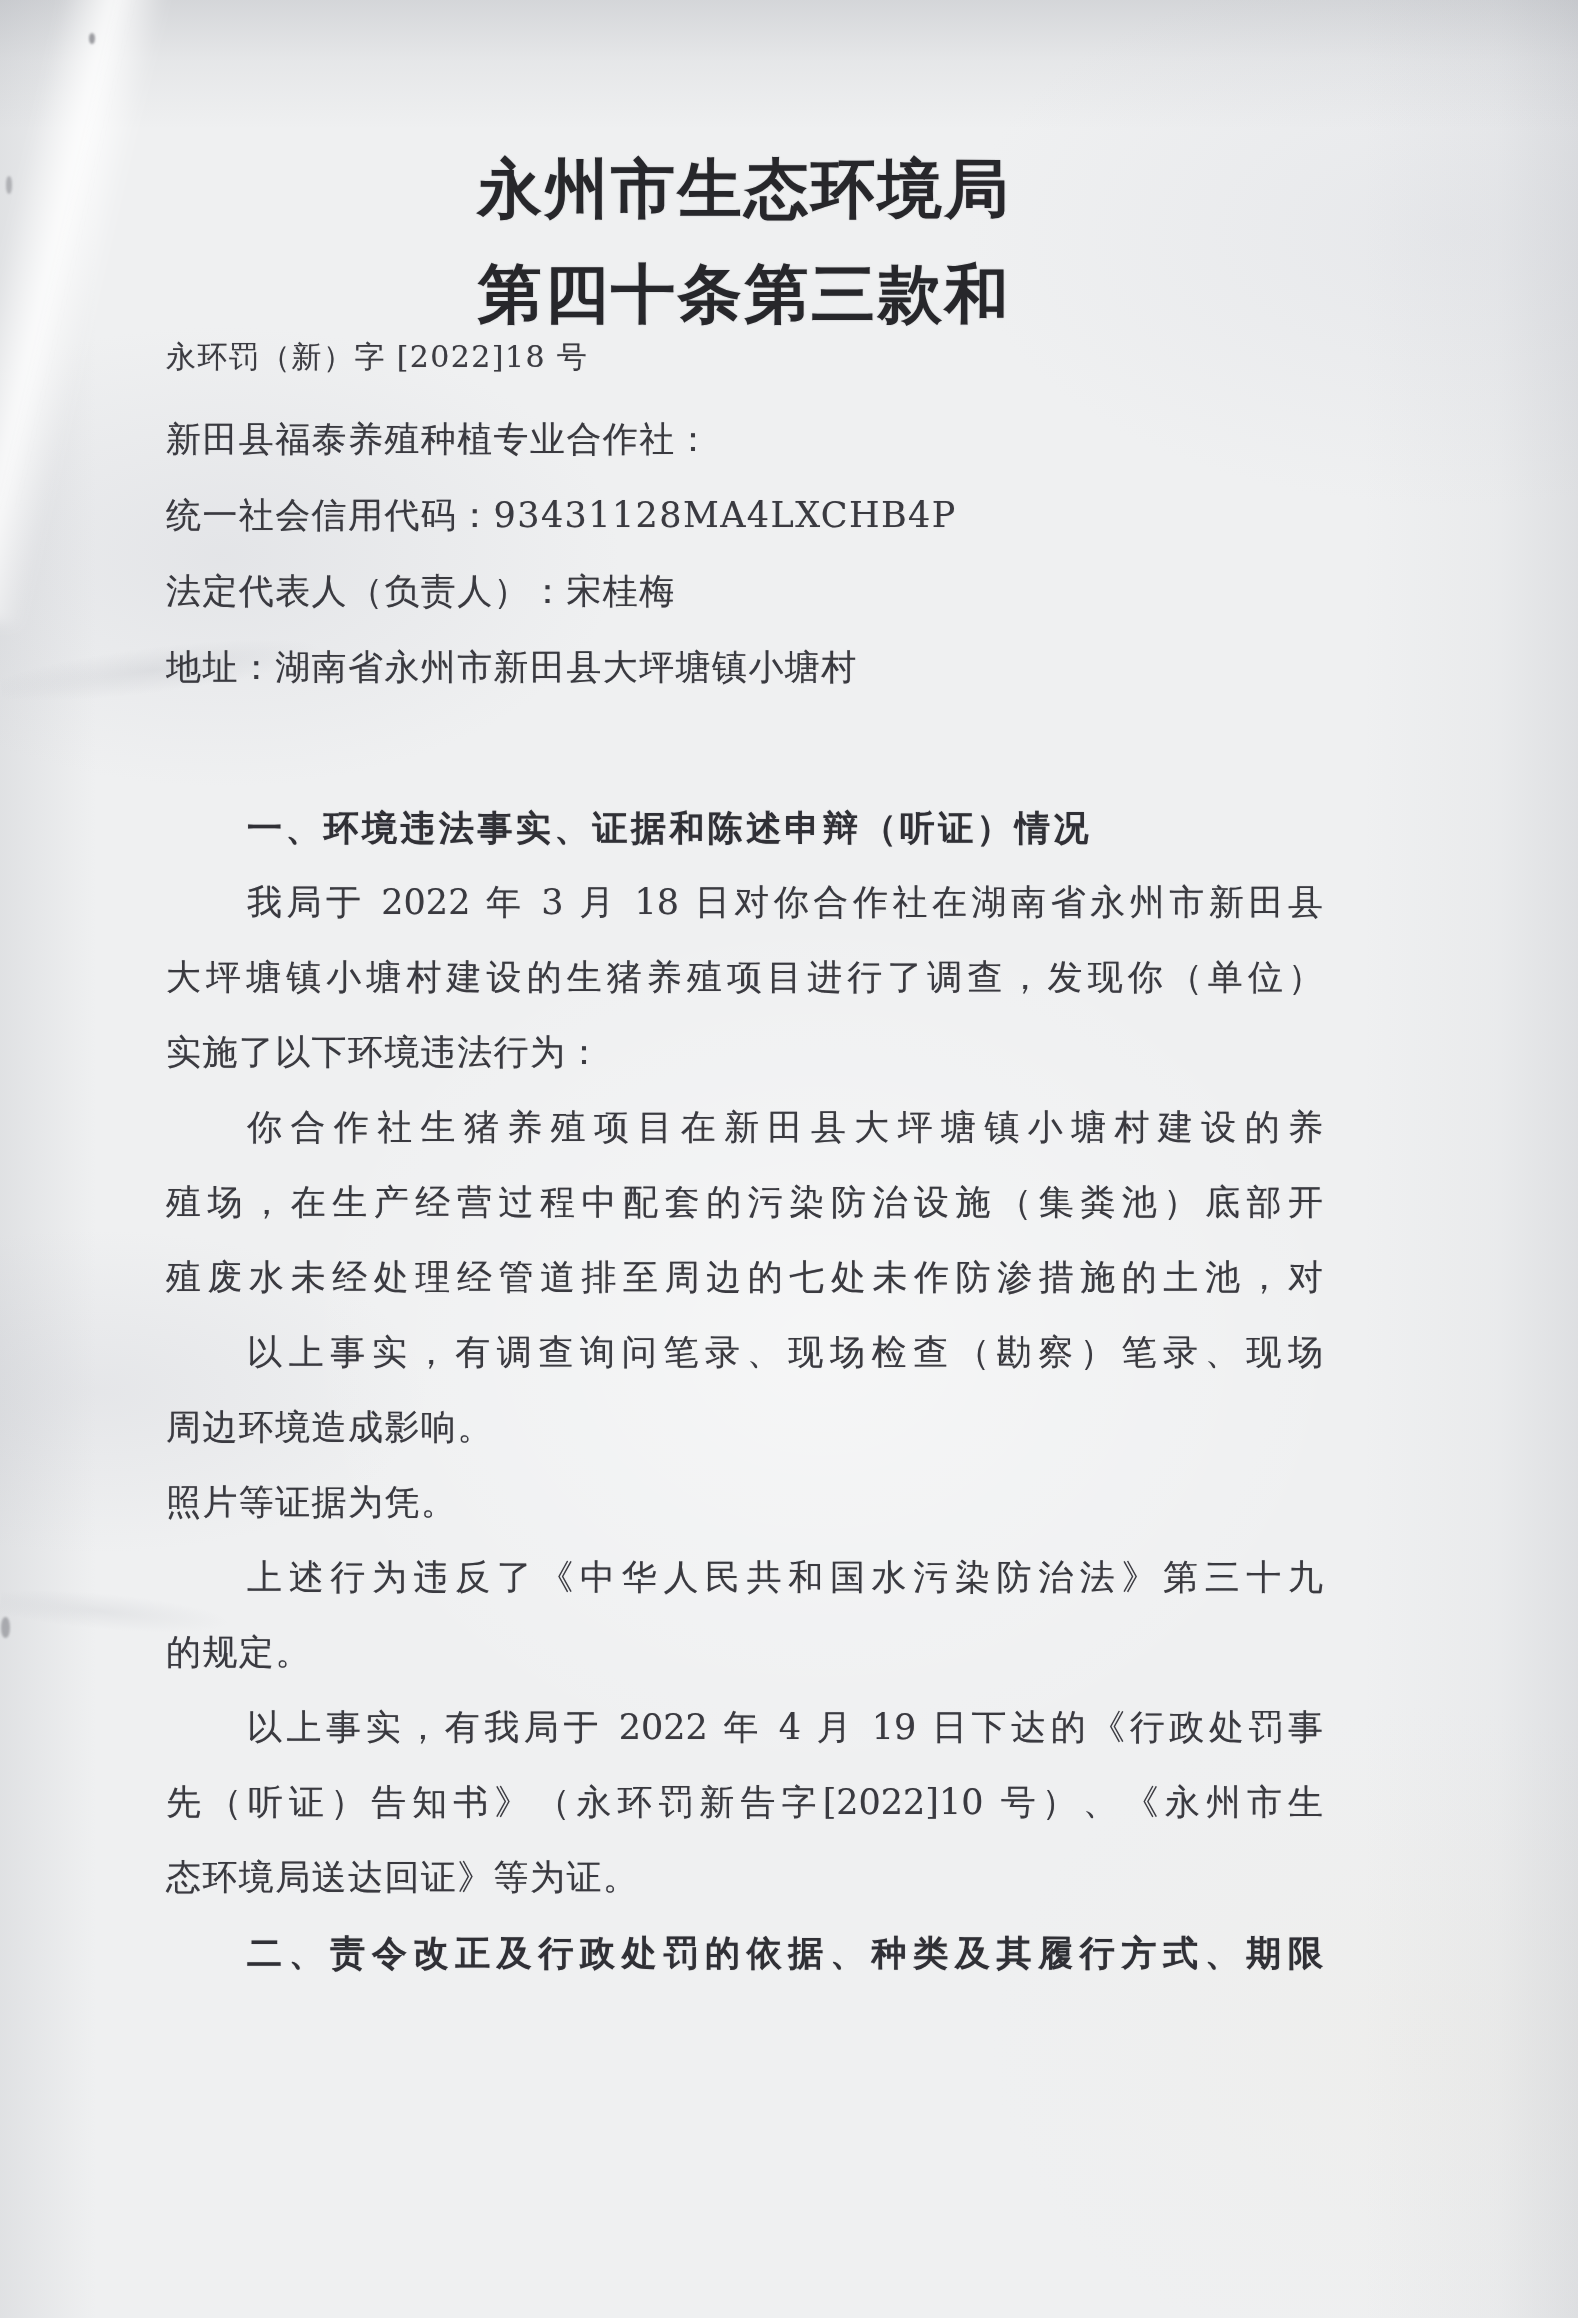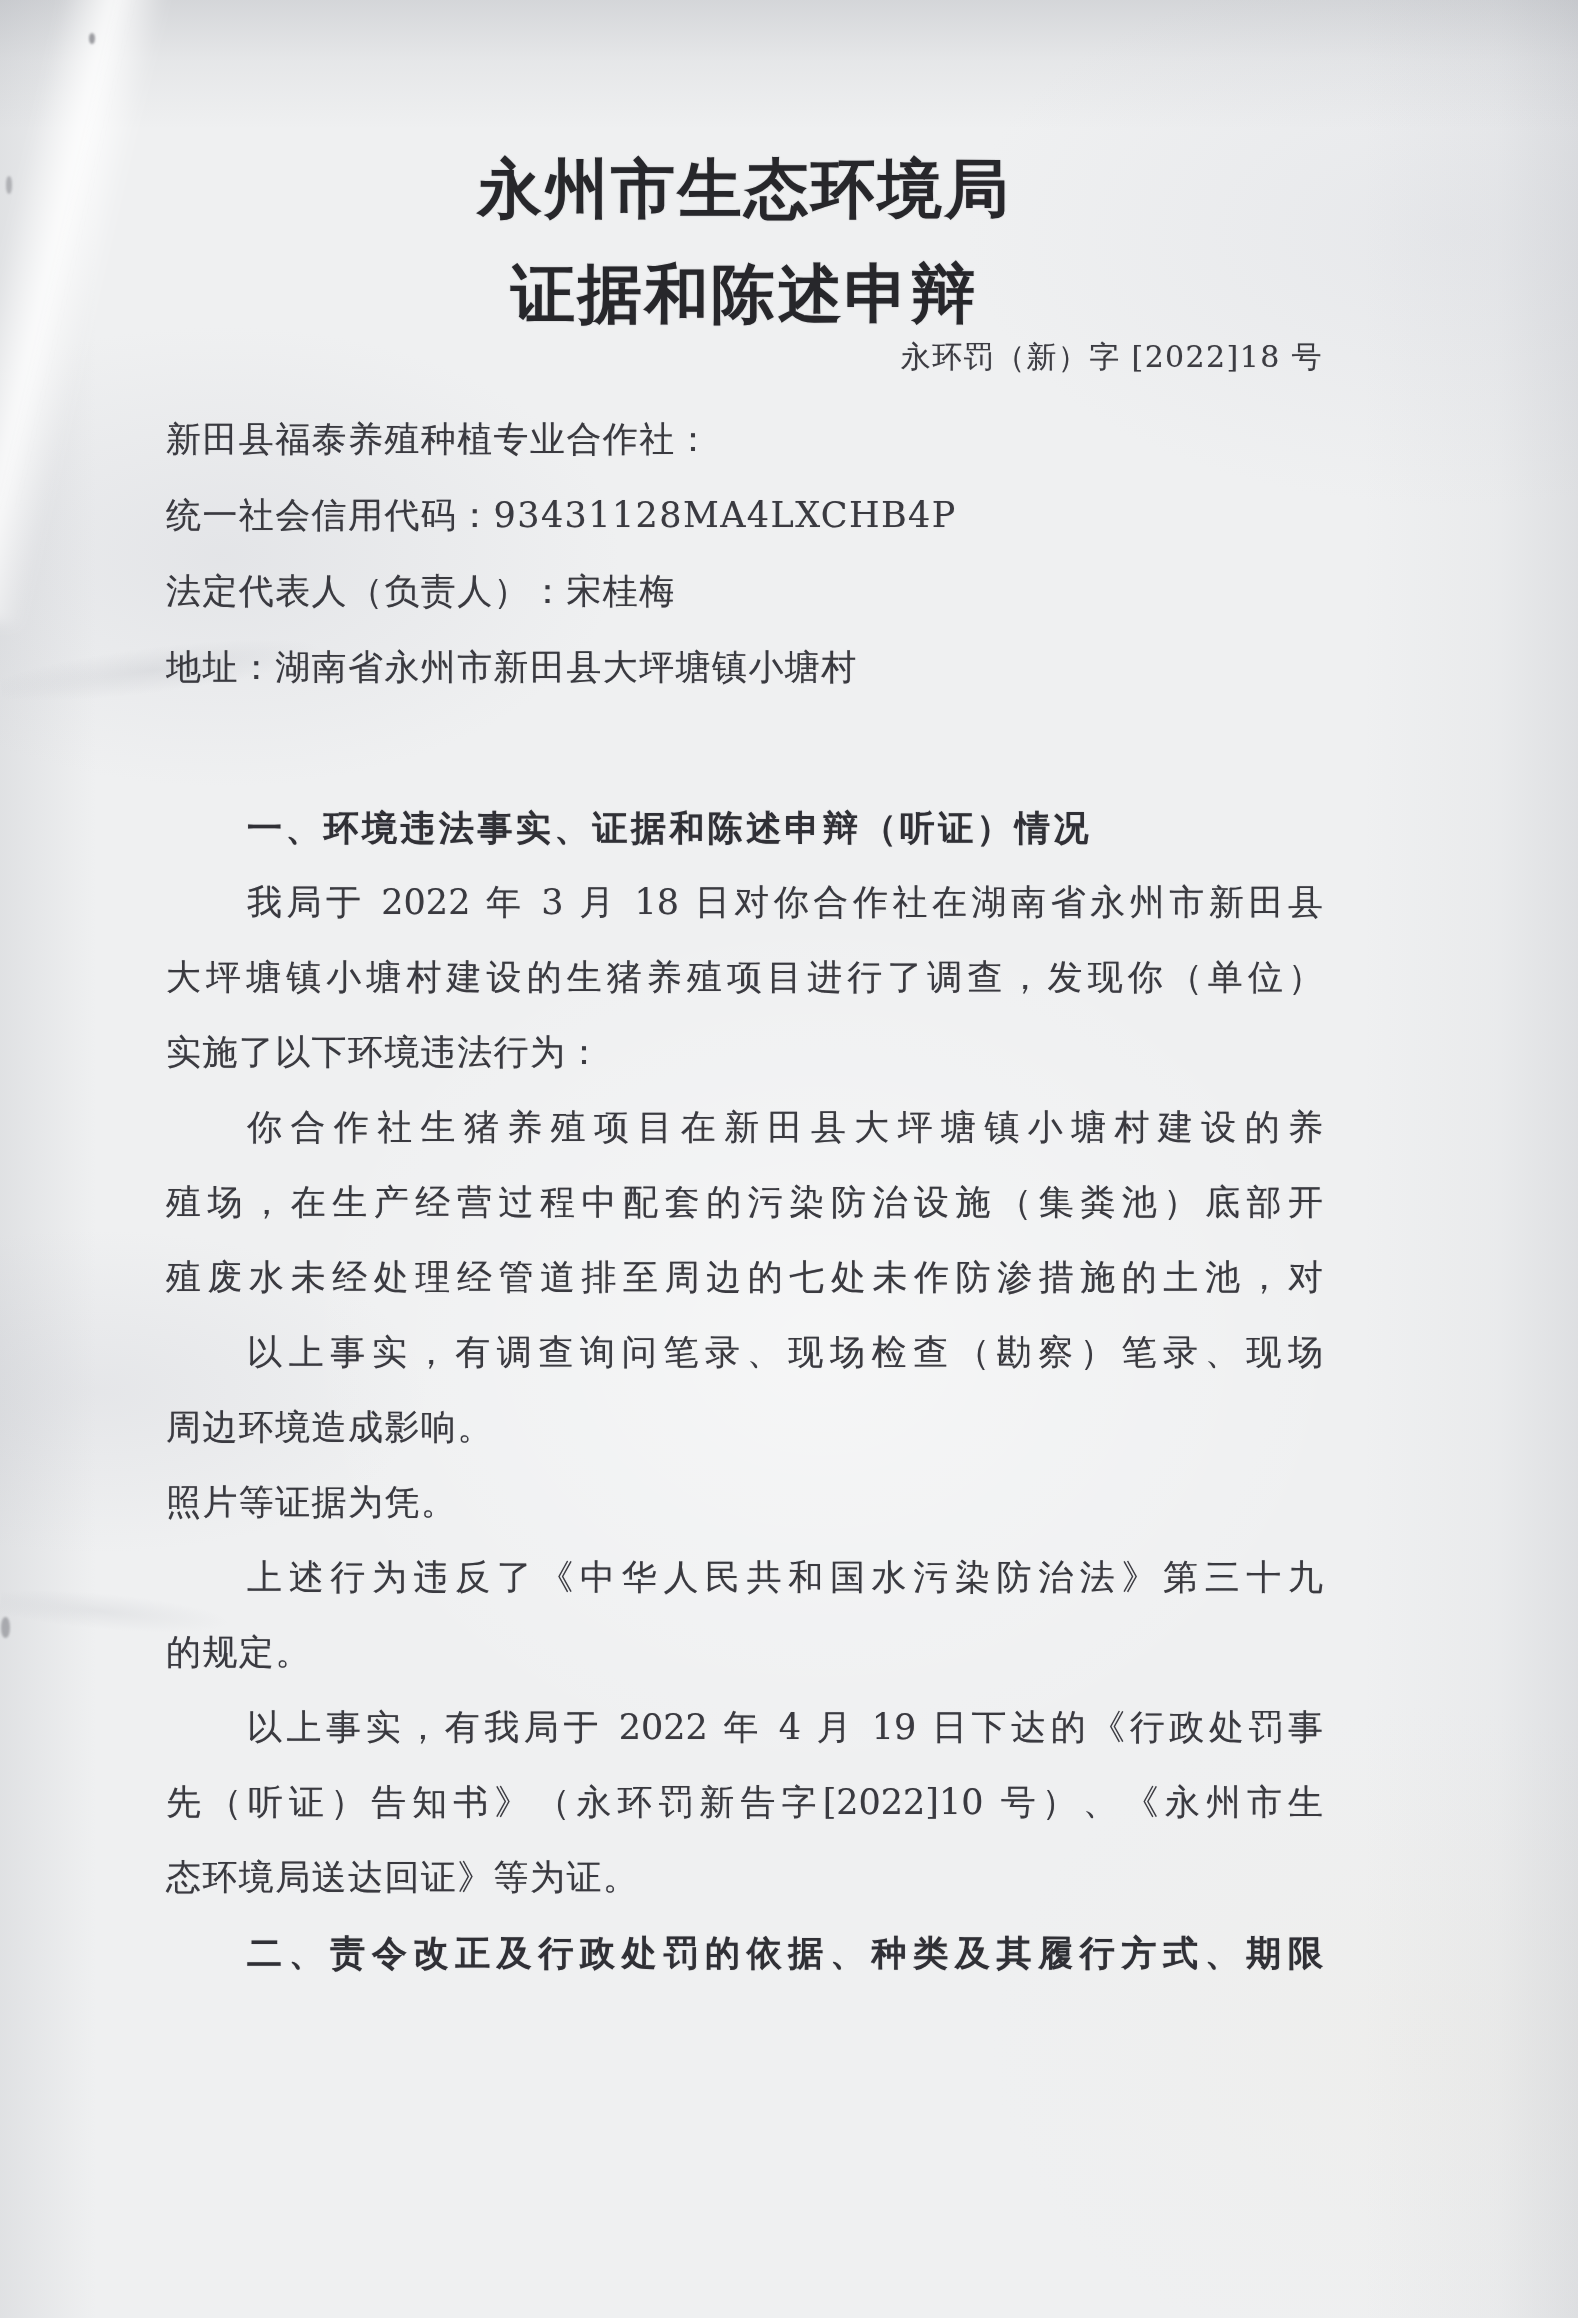--- a/index.html
+++ b/index.html
@@ -70,21 +70,21 @@
     font-family: "DejaVu Sans", "Liberation Sans", sans-serif;
     font-weight: bold; font-size: 64px; letter-spacing: 2.7px;
     color: #27272b; text-align: center; white-space: pre;
     text-shadow: 0 0 1.4px rgba(30,30,36,.35);
   }
   .title.t2 { height: 79px; line-height: 79px; margin-top: 20.5px; }
 
   .docnum {
     height: 44px; line-height: 44px; margin-top: 1.4px;
     font-size: 30px; letter-spacing: 1.4px;
-    color: #3c3c42; text-align: right; white-space: pre;
+    color: #3c3c42; text-align: left; white-space: pre;
     text-shadow: 0 0 0.7px rgba(58,58,66,.45);
   }
 
   .recipient { margin-top: 22px; }
   .recipient .line { height: 76px; line-height: 76px; }
 
   .heading1 { margin-top: 85px; }
   .heading { font-weight: bold; color: #303036; letter-spacing: 3.4px;
              text-shadow: 0 0 1px rgba(40,40,48,.4); white-space: pre; }
   .heading.fillh { letter-spacing: 0; }
@@ -104,21 +104,21 @@
 <div class="paper">
   <div class="streak"></div>
   <div class="crease1"></div>
   <div class="crease2"></div>
   <div class="speck s1"></div>
   <div class="speck s2"></div>
   <div class="speck s3"></div>
 
   <div class="col">
     <div class="title t1">永州市生态环境局</div>
-    <div class="title t2">证据和陈述申辩</div>
+    <div class="title t2">第四十条第三款和</div>
     <div class="docnum">永环罚（新）字 [2022]18 号</div>
 
     <div class="recipient">
       <div class="line">新田县福泰养殖种植专业合作社：</div>
       <div class="line">统一社会信用代码：93431128MA4LXCHB4P</div>
       <div class="line">法定代表人（负责人）：宋桂梅</div>
       <div class="line">地址：湖南省永州市新田县大坪塘镇小塘村</div>
     </div>
 
     <div class="line heading heading1 indent">一、环境违法事实、证据和陈述申辩（听证）情况</div>

